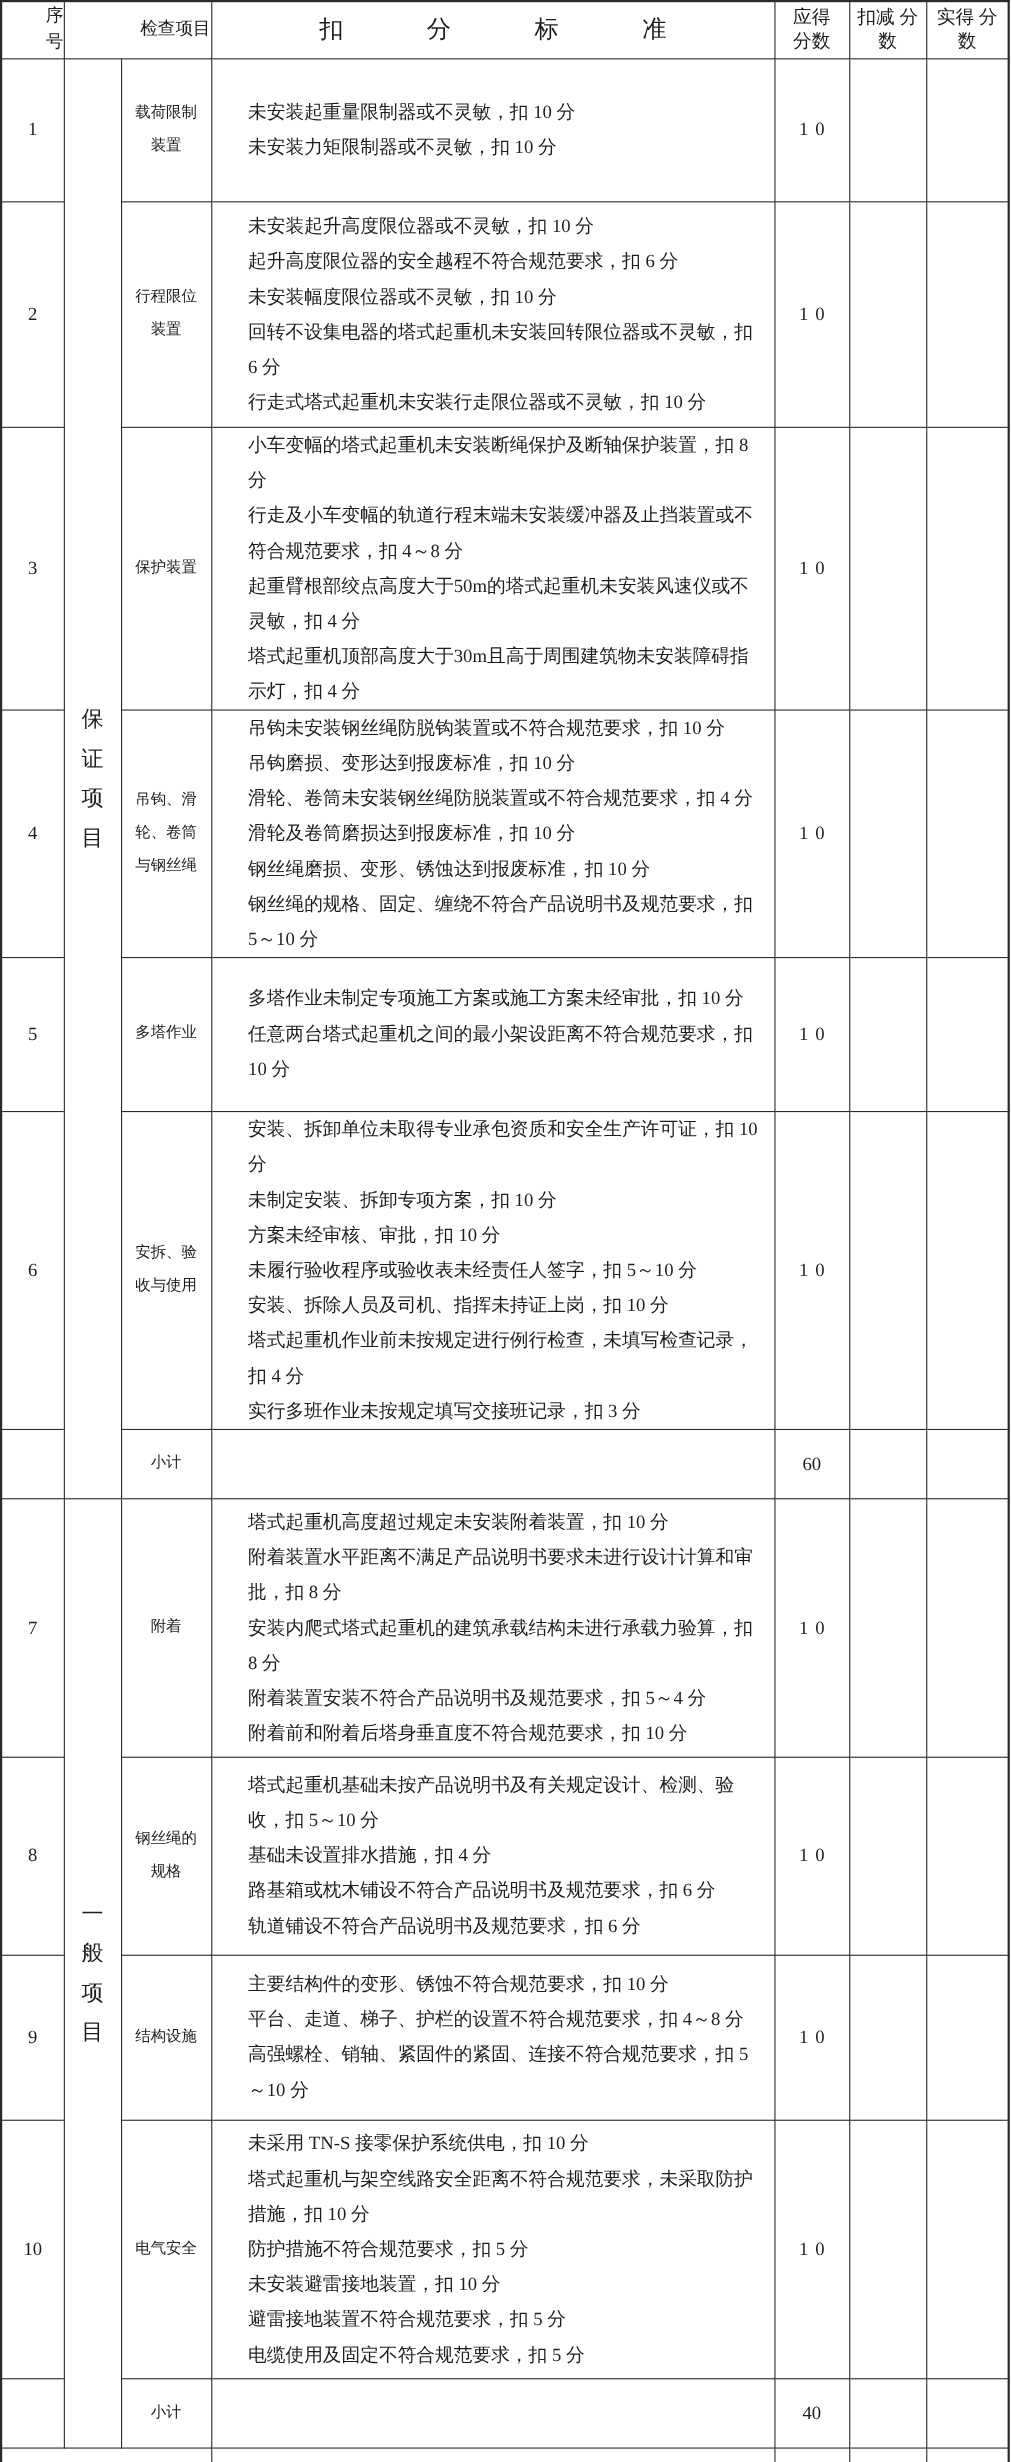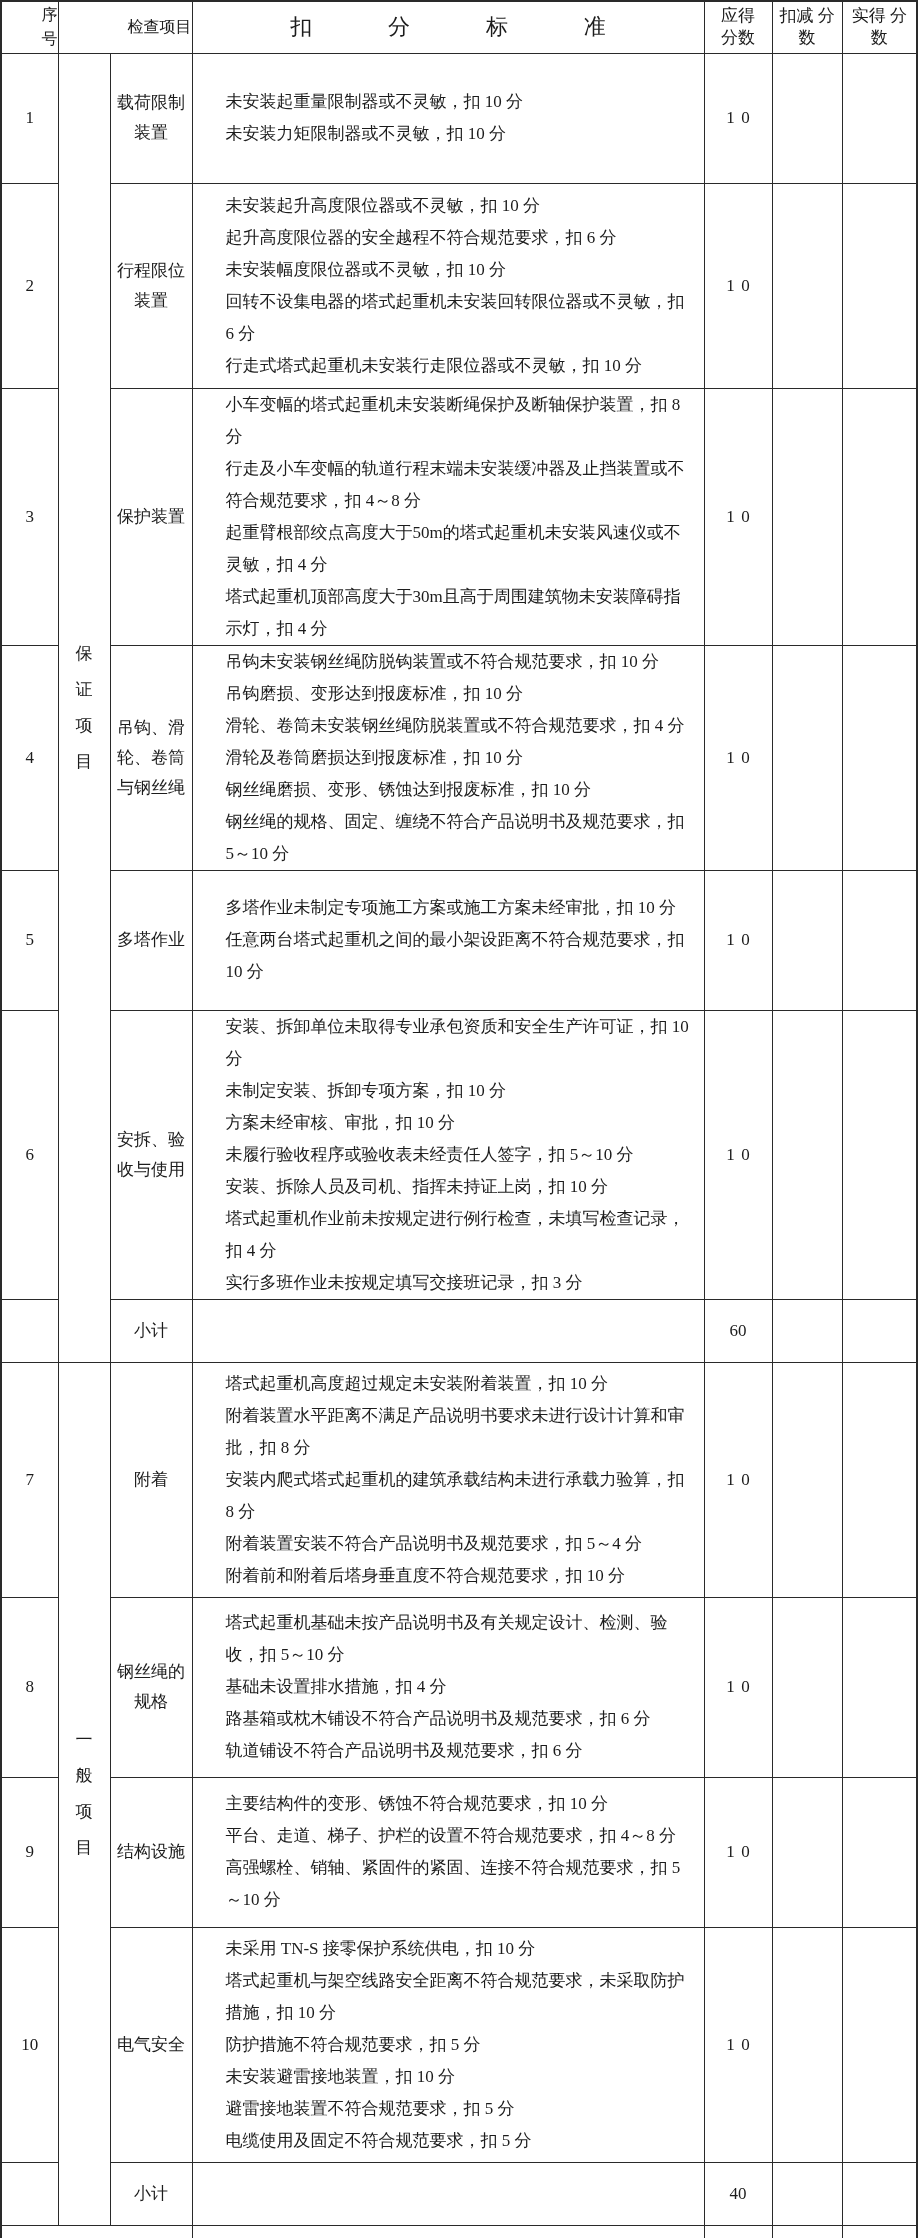--- a/index.html
+++ b/index.html
@@ -29,24 +29,24 @@
     font-weight:normal;
     overflow:hidden;
   }
   tr.row-header{height:52px;}
   .th-cell{font-size:16px;text-align:right;line-height:24px;padding-left:37px;}
   .th-criteria{letter-spacing:1.6em;text-indent:1.6em;font-size:22px;}
   .th-score{font-size:17px;line-height:22px;padding:2px 6px;}
   .c-no{text-align:center;font-size:17px;}
   .c-cat{text-align:center;}
   .vtext{
-    width:20px;margin:0 auto;font-size:17px;line-height:36px;
+    width:20px;margin:0 auto;font-size:20px;line-height:36px;
     text-align:center;word-break:break-all;
   }
-  .c-item{text-align:center;font-size:17px;line-height:30px;padding:16px 6px;}
+  .c-item{text-align:center;font-size:14px;line-height:30px;padding:16px 6px;}
   .c-cri{text-align:left;padding-left:23px;}
   .c-cri p{margin:0;padding:0 10px;font-size:17px;line-height:32px;}
   .c-score{text-align:center;font-size:17px;}
   .sp{letter-spacing:0.38em;margin-right:-0.38em;}
   .c-total-label{text-align:center;font-size:17px;letter-spacing:1px;}
   
   .row-h-1{height:130px;}
   .row-h-2{height:205px;}
   .row-h-3{height:225px;}
   .row-h-4{height:225px;}

